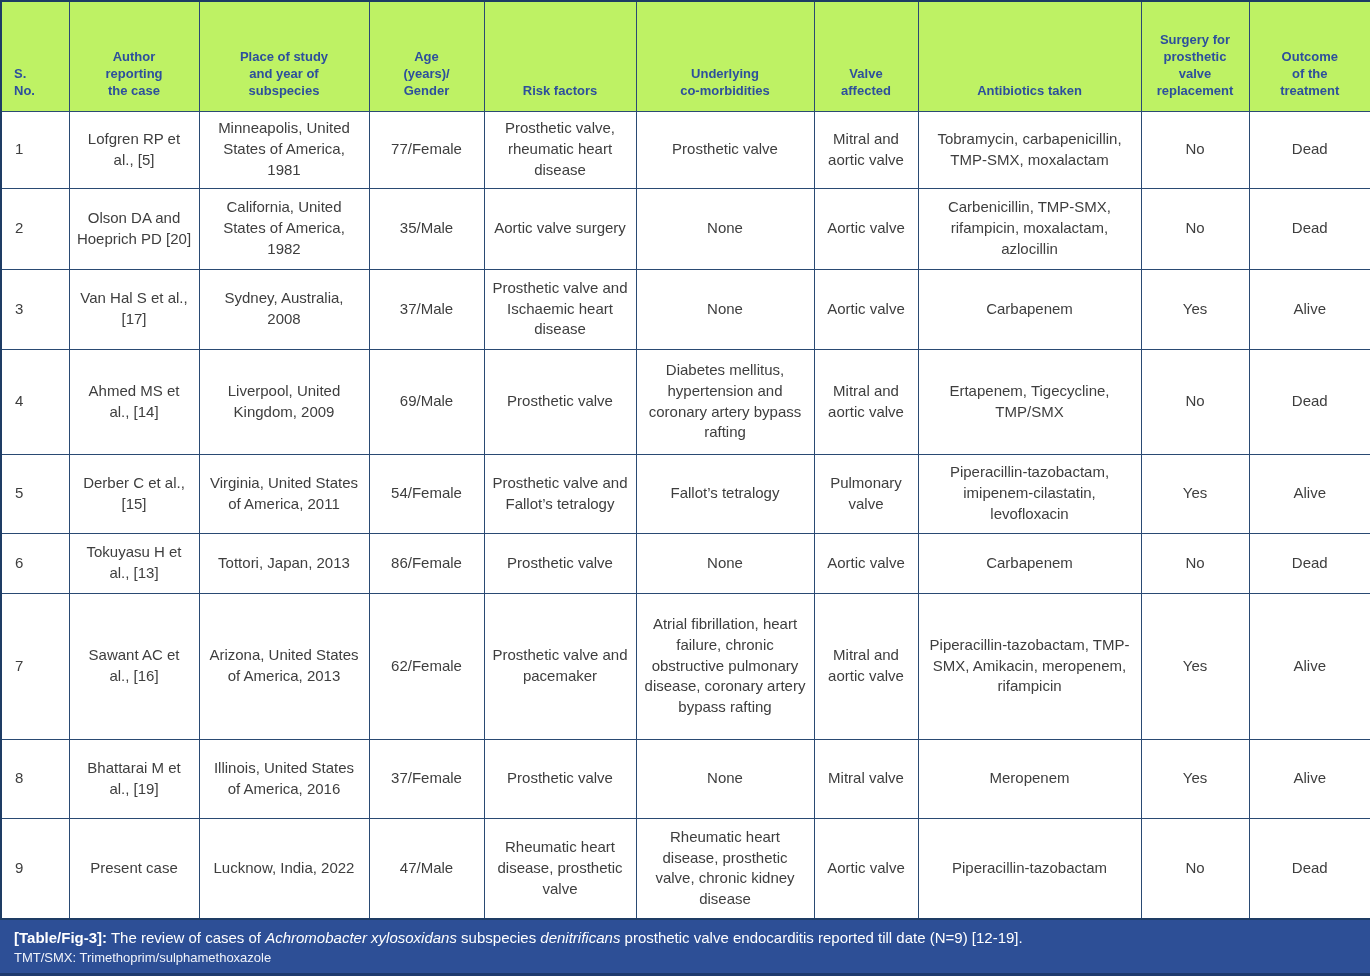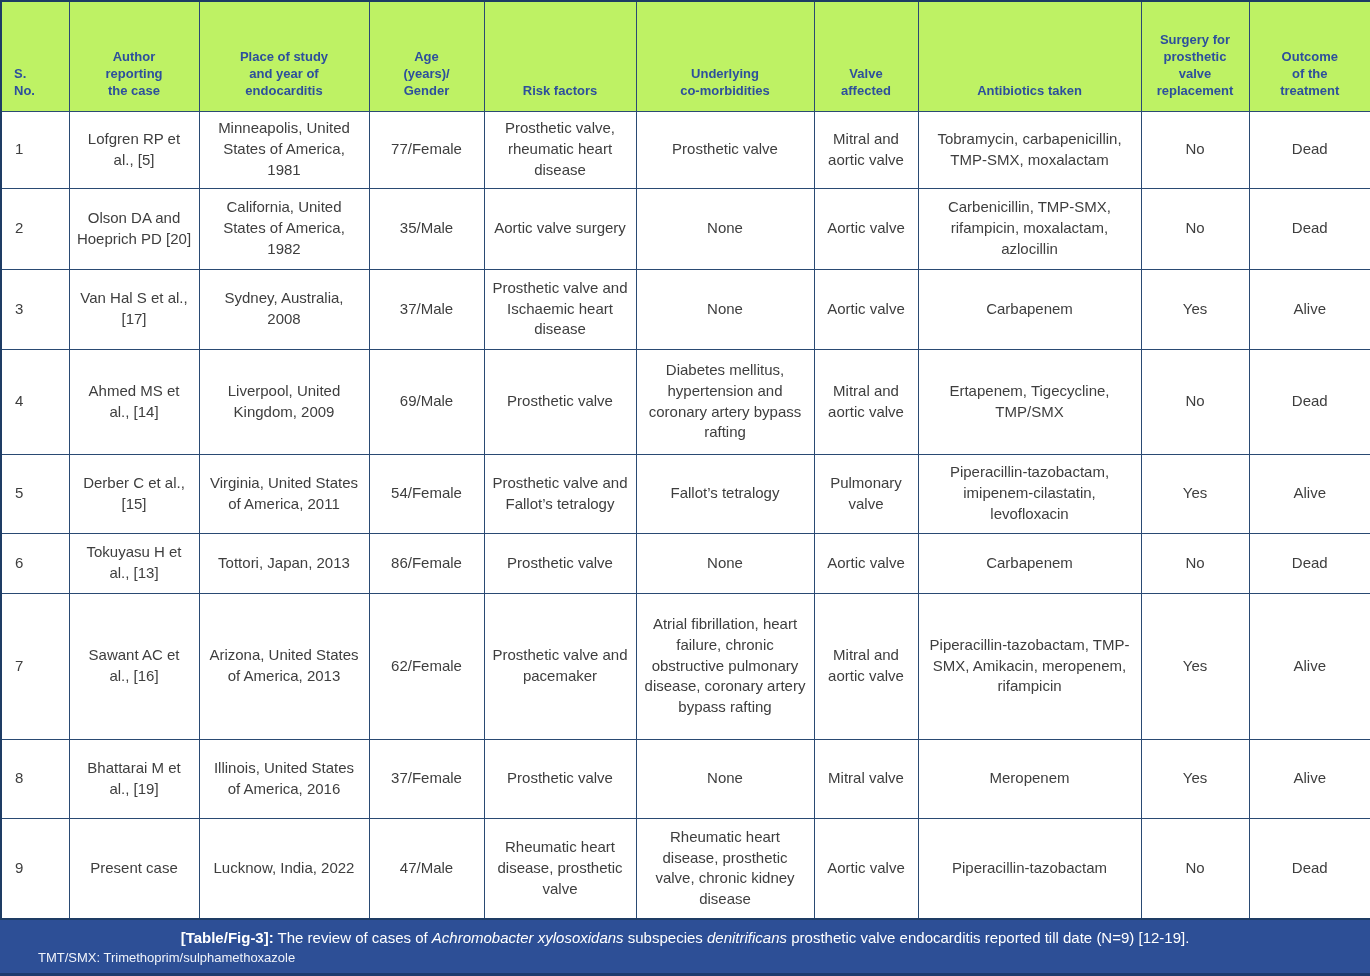--- a/index.html
+++ b/index.html
@@ -59,24 +59,24 @@
   tr.r9 { height: 101px; }
   .caption-bar {
     box-sizing: border-box;
     width: 1370px;
     height: 58px;
     background: #2d4f96;
     border-bottom: 5px solid #1e3a6d;
     color: #ffffff;
     padding: 7px 14px 0 14px;
   }
-  .caption-line1 { font-size: 15px; line-height: 1.4; white-space: nowrap; overflow: hidden; text-align: center; }
+  .caption-line1 { font-size: 15px; line-height: 1.4; white-space: nowrap; overflow: hidden; }
   .caption-line1 .tag { font-weight: 700; }
   .caption-line1 .it { font-style: italic; }
-  .caption-line2 { font-size: 13px; line-height: 1.4; margin-top: 1px; color: #f0f3fa; margin-left: 24px; }
+  .caption-line2 { font-size: 13px; line-height: 1.4; margin-top: 1px; color: #f0f3fa; }
   span { display: inline; }
 </style>
 </head>
 <body>
 
 <div class="figure">
   <table class="cases">
     <colgroup>
       <col style="width:68px">
         <col style="width:130px">
@@ -91,21 +91,21 @@
     </colgroup>
     <thead>
       <tr class="hdr">
         <th class="first">S.
 No.</th>
         <th>Author
 reporting
 the case</th>
         <th>Place of study
 and year of
-endocarditis</th>
+subspecies</th>
         <th>Age
 (years)/
 Gender</th>
         <th>Risk factors</th>
         <th>Underlying
 co-morbidities</th>
         <th>Valve
 affected</th>
         <th>Antibiotics taken</th>
         <th>Surgery for

